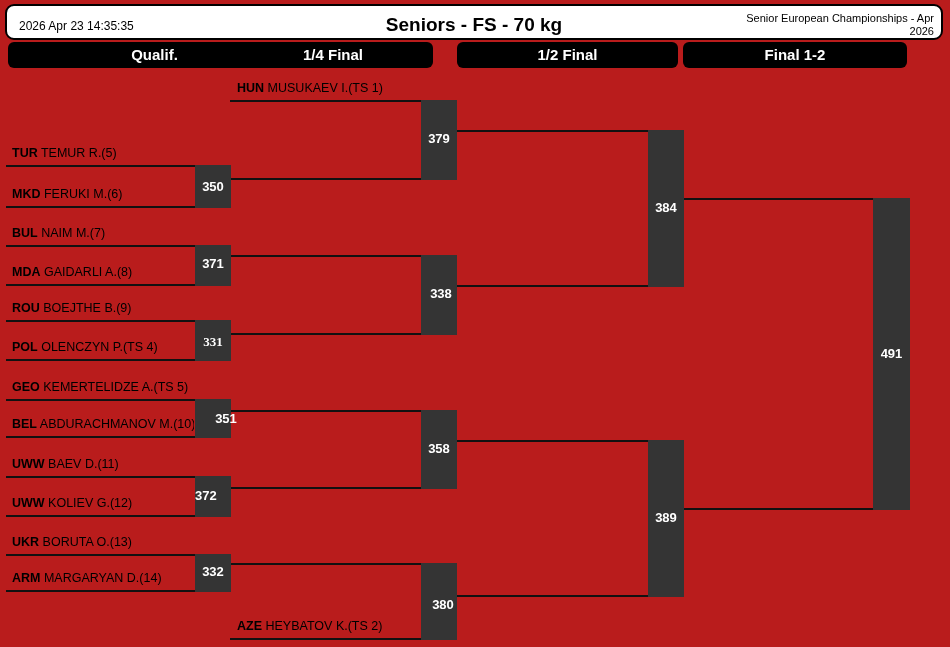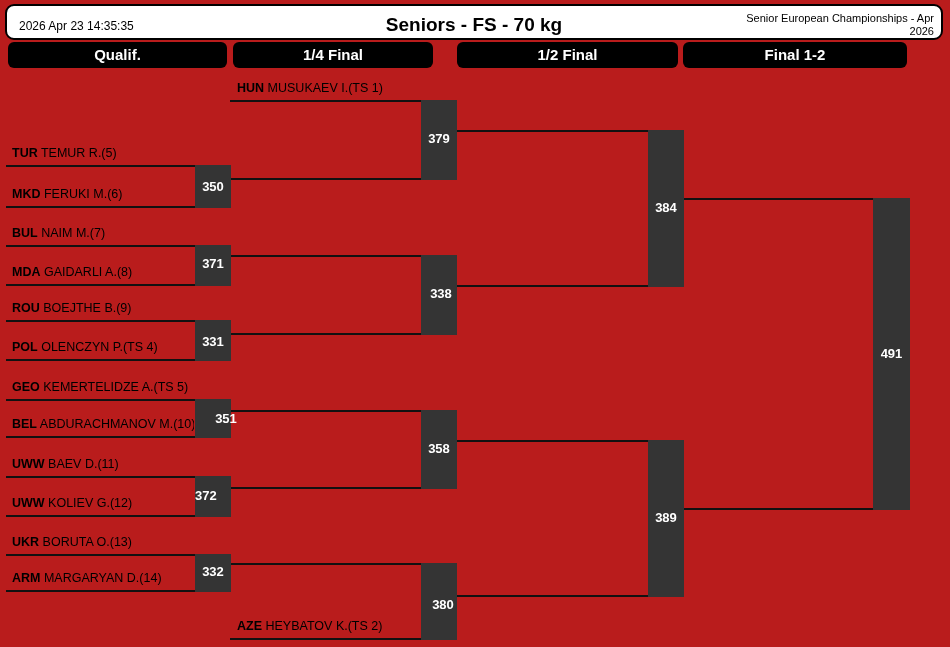--- a/index.html
+++ b/index.html
@@ -33,21 +33,21 @@
 <body>
 
 <div class="page">
 
   <div class="hdr-box">
     <div class="hdr-ts">2026 Apr 23 14:35:35</div>
     <div class="hdr-title">Seniors - FS - 70 kg</div>
     <div class="hdr-event">Senior European Championships - Apr 2026</div>
   </div>
 
-  <div class="colbar" style="left:8px;width:219px;">Qualif.</div>
+  <div class="colbar" style="left:8px;width:219px;padding-left:37px;">Qualif.</div>
   <div class="colbar" style="left:233px;width:200px;">1/4 Final</div>
   <div class="colbar" style="left:457px;width:221px;">1/2 Final</div>
   <div class="colbar" style="left:683px;width:224px;">Final 1-2</div>
 
   <div class="entry" style="left:237px;top:81px;"><b>HUN</b> <span>MUSUKAEV I.(TS 1)</span></div>
   <div class="entry" style="left:12px;top:146px;"><b>TUR</b> <span>TEMUR R.(5)</span></div>
   <div class="entry" style="left:12px;top:187px;"><b>MKD</b> <span>FERUKI M.(6)</span></div>
   <div class="entry" style="left:12px;top:226px;"><b>BUL</b> <span>NAIM M.(7)</span></div>
   <div class="entry" style="left:12px;top:265px;"><b>MDA</b> <span>GAIDARLI A.(8)</span></div>
   <div class="entry" style="left:12px;top:301px;"><b>ROU</b> <span>BOEJTHE B.(9)</span></div>
@@ -103,21 +103,21 @@
   <div class="mbox" style="left:421px;top:410px;width:36px;height:79px;"></div>
   <div class="mbox" style="left:421px;top:563px;width:36px;height:77px;"></div>
 
   <div class="mbox" style="left:648px;top:130px;width:36px;height:157px;"></div>
   <div class="mbox" style="left:648px;top:440px;width:36px;height:157px;"></div>
 
   <div class="mbox" style="left:873px;top:198px;width:37px;height:312px;"></div>
 
   <div class="mnum" style="left:195px;top:179px;width:36px;">350</div>
   <div class="mnum" style="left:195px;top:256px;width:36px;">371</div>
-  <div class="mnum" style="left:195px;top:334px;width:36px;">331</div>
+  <div class="mnum" style="left:195px;top:334px;width:36px;font-family:Liberation Serif, serif;">331</div>
   <div class="mnum" style="left:195px;top:411px;width:36px;padding-left:13px;">351</div>
   <div class="mnum" style="left:195px;top:488px;width:16px;">372</div>
   <div class="mnum" style="left:195px;top:564px;width:36px;">332</div>
   <div class="mnum" style="left:421px;top:131px;width:36px;">379</div>
   <div class="mnum" style="left:421px;top:286px;width:40px;">338</div>
   <div class="mnum" style="left:421px;top:441px;width:36px;">358</div>
   <div class="mnum" style="left:421px;top:597px;width:44px;">380</div>
   <div class="mnum" style="left:648px;top:200px;width:36px;">384</div>
   <div class="mnum" style="left:648px;top:510px;width:36px;">389</div>
   <div class="mnum" style="left:873px;top:346px;width:37px;">491</div>

